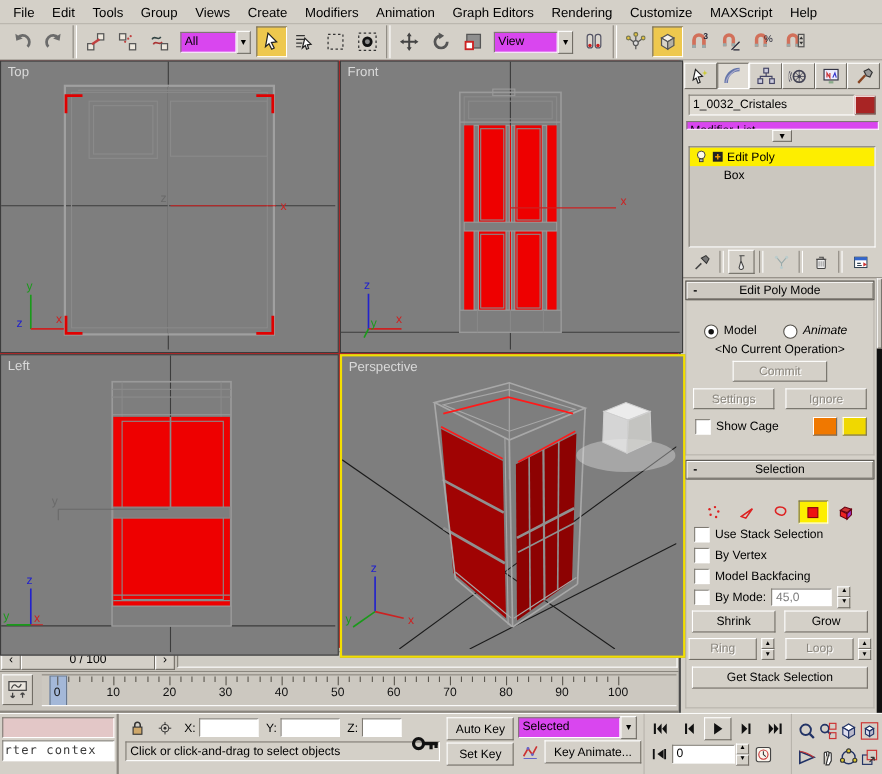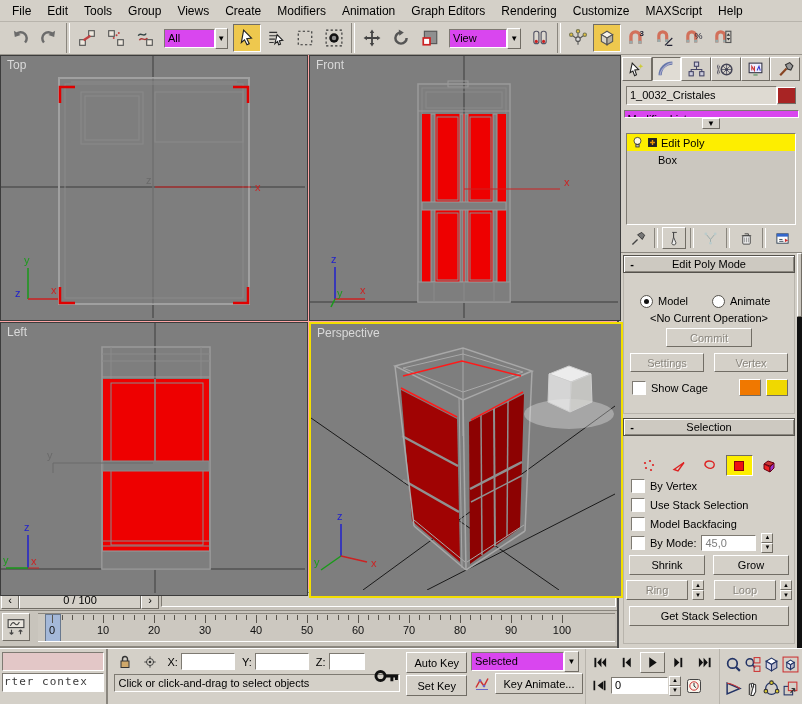--- a/index.html
+++ b/index.html
@@ -17,21 +17,21 @@
   .menu-item{padding:2px 8px;}
   
   #toolbar{height:32px;display:flex;align-items:center;padding-left:6px;border-bottom:1px solid #9a968e;gap:1px;}
   .tbtn{width:26px;height:26px;display:flex;align-items:center;justify-content:center;border:1px solid transparent;}
   .dd{display:flex;align-items:center;height:19px;margin:0 4px;}
   .dd .val{display:block;width:100%;height:17px;line-height:17px;padding-left:3px;background:#d946ef;border:1px solid;border-color:#7e7a72 #fff #fff #7e7a72;overflow:hidden;}
   .dd .ddbtn{width:16px;height:19px;font-size:8px;}
   
   #workspace{display:flex;height:593px;}
   #leftcol{width:619px;display:flex;flex-direction:column;}
-  #viewgrid{position:relative;height:540px;background:#fca5a5;}
+  #viewgrid{position:relative;height:540px;background:#b91c1c;}
   .viewport{position:absolute;background:#7e7e7e;border:1px solid #3c3c3c;}
   .viewport.active{border:2px solid #f3df00;}
   .vplabel{position:absolute;top:2px;left:6px;color:#d9d9d9;font-size:12px;z-index:3;}
   .viewport svg{position:absolute;top:0;left:0;}
   
   #timeslider{height:19px;display:flex;align-items:center;background:#c8c4bc;padding:1px 1px;border-bottom:1px solid #8a867e;}
   #ts-track{flex:1;height:13px;margin-left:2px;border:1px solid;border-color:#7e7a72 #fff #fff #7e7a72;background:#cfccc4;}
   .ts-arrow{width:16px;height:17px;}
   #ts-frame{width:120px;height:17px;}
   
@@ -651,29 +651,29 @@
               <span class="minus">-</span>
               <span class="rtitle">Edit Poly Mode</span>
             </div>
             <div class="rollbody">
               <div style="display:flex;align-items:center;height:18px;margin-top:2px;">
                 <span style="width:14px;"></span>
                 <span class="radio on"></span>
                 <span style="margin-left:5px;">Model</span>
                 <span style="width:24px;"></span>
                 <span class="radio"></span>
-                <span style="margin-left:5px;">Animate</span>
+                <span style="margin-left:5px;font-style:italic;">Animate</span>
               </div>
               <div class="center" style="height:16px;">&lt;No Current Operation&gt;</div>
               <div class="center" style="margin-top:2px;">
                 <div class="btn raised disabled" style="width:84px;height:17px;">Commit</div>
               </div>
               <div class="center" style="margin-top:6px;gap:10px;">
                 <div class="btn raised disabled" style="width:72px;height:17px;">Settings</div>
-                <div class="btn raised disabled" style="width:72px;height:17px;">Vertex</div>
+                <div class="btn raised disabled" style="width:72px;height:17px;">Ignore</div>
               </div>
               <div style="display:flex;align-items:center;margin-top:7px;padding-left:6px;">
                 <span class="chk"></span>
                 <span style="margin-left:5px;">Show Cage</span>
                 <span style="flex:1;"></span>
                 <span class="swatch" id="cage1" style="background: rgb(240, 120, 0);"></span>
                 <span class="swatch" id="cage2" style="margin-left: 5px; margin-right: 4px; background: rgb(240, 216, 0);"></span>
               </div>
             </div>
           </div>
@@ -713,25 +713,25 @@
                     <svg viewBox="0 0 16 16" width="16" height="16">
                       <path d="M3 6l4-3 6 2-4 3z" fill="#c33" stroke="#601"></path>
                       <path d="M3 6v5l6 3v-5z" fill="#e22" stroke="#601"></path>
                       <path d="M13 5v5l-4 4v-5z" fill="#93c" stroke="#601"></path>
                     </svg>
                   </div>
                 </div>
               <div id="selchecks">
                   <div class="ckrow">
                     <span class="chk"></span>
-                    <span>By Vertex</span>
+                    <span>Use Stack Selection</span>
                   </div>
                   <div class="ckrow">
                     <span class="chk"></span>
-                    <span>Use Stack Selection</span>
+                    <span>By Vertex</span>
                   </div>
                   <div class="ckrow">
                     <span class="chk"></span>
                     <span>Model Backfacing</span>
                   </div>
                 </div>
               <div class="ckrow">
                 <span class="chk"></span>
                 <span>By Mode:</span>
                 <span class="sunken" style="width:50px;height:14px;line-height:14px;padding-left:3px;color:#7d7d7d;">45,0</span>

